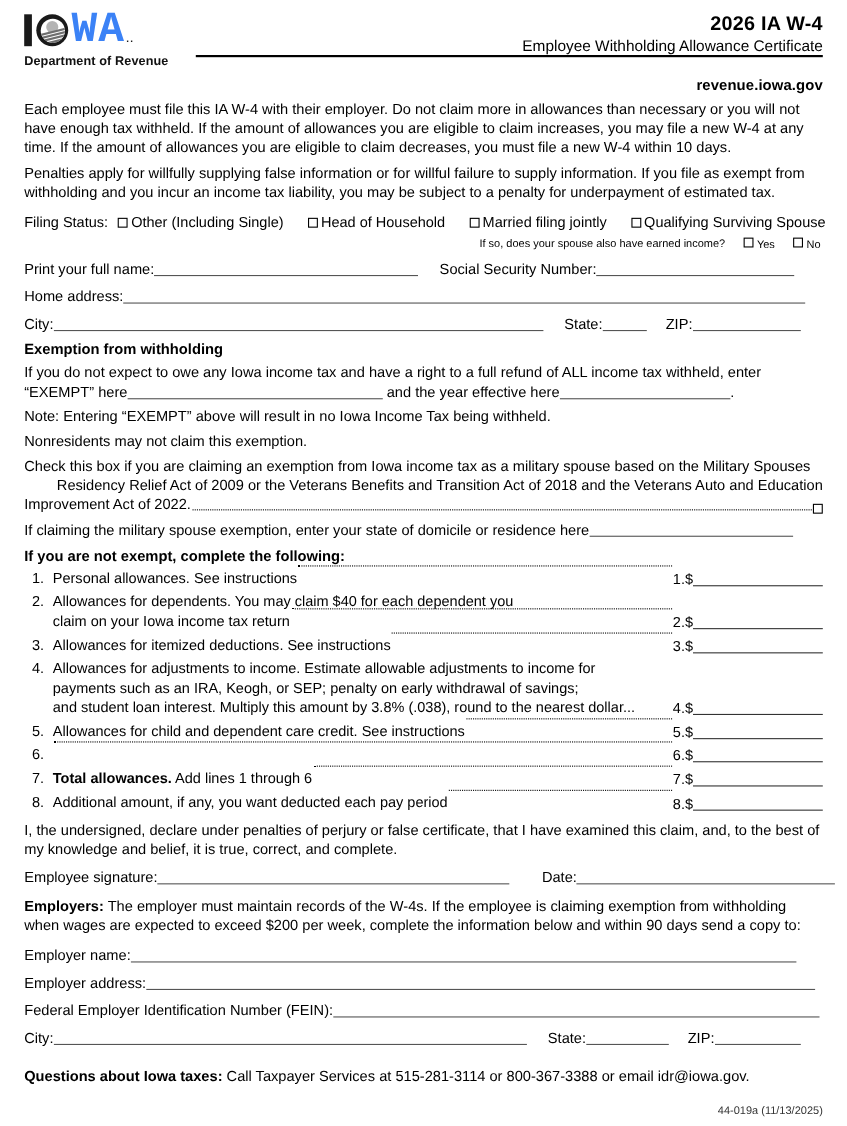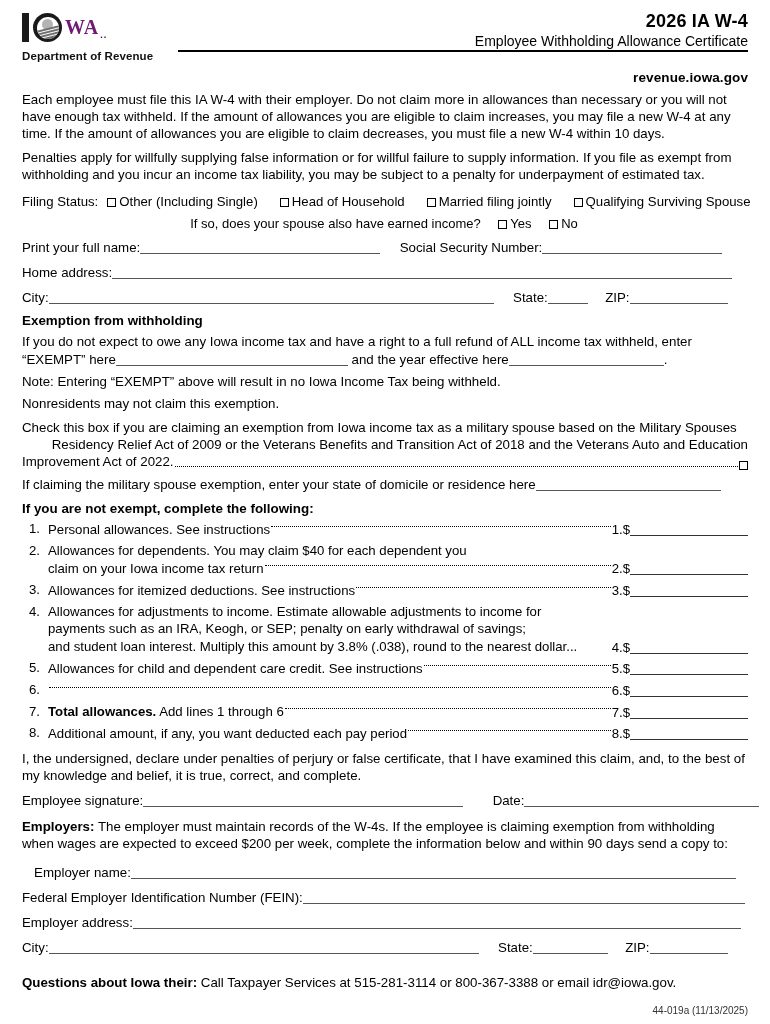--- a/index.html
+++ b/index.html
@@ -79,24 +79,24 @@
     transform: skewY(-14deg);
   }
   .logo-o .furrow {
     position: absolute;
     left: -2px;
     width: 26px; height: 1px;
     background: #ffffff;
     transform: skewY(-14deg);
   }
   .logo-wa {
-    font-family: Liberation Serif, serif;
-    font-weight: bold;
-    font-size: 20px;
-    color: #701a75;
+    font-family: Liberation Mono, monospace;
+    font-weight: bold;
+    font-size: 39px;
+    color: #3b82f6;
     line-height: 29px;
   }
   .logo-tm {
     font-size: 9px;
     font-weight: bold;
     color: #1a1a1a;
     align-self: flex-end;
     padding-bottom: 3px;
     padding-left: 1px;
   }
@@ -186,23 +186,23 @@
     font-size: 13.2px;
     margin-top: 11px;
     display: flex;
     align-items: baseline;
     white-space: nowrap;
   }
   .filing-row .lbl { margin-right: 9px; }
   .filing-opt { margin-right: 22px; }
   .filing-opt:last-child { margin-right: 4px; }
   .spouse-row {
-    font-size: 13px;
+    font-size: 10px;
     margin-top: 7px;
-    text-align: center;
+    text-align: right;
     padding-right: 2px;
     white-space: nowrap;
   }
   .spouse-row .yn { margin-left: 14px; }
 
   
   .items { margin-top: 4px; }
   .item {
     display: flex;
     font-size: 13.2px;
@@ -212,21 +212,21 @@
   .item-num {
     width: 26px;
     flex: 0 0 26px;
     text-align: right;
     padding-right: 8px;
     box-sizing: border-box;
   }
   .item-body { flex: 1 1 auto; min-width: 0; }
   .item-line {
     display: flex;
-    align-items: center;
+    align-items: flex-start;
     white-space: nowrap;
   }
   .item-text { flex: 0 0 auto; }
   .leader {
     flex: 1 1 auto;
     border-bottom: 1.4px dotted #000;
     margin: 0 1px 0 1px;
     height: 0;
     transform: translateY(-3px);
     min-width: 10px;
@@ -468,34 +468,34 @@
 
   <div class="para" style="margin-top:7px;">I, the undersigned, declare under penalties of perjury or false certificate, that I have examined this claim, and, to the best of my knowledge and belief, it is true, correct, and complete.</div>
   <div class="row">
     <span>Employee signature:</span><span class="fill" style="width:320px;"></span>
     <span style="display:inline-block;width:22px;"></span>
     <span>Date:</span><span class="fill" style="width:235px;"></span>
   </div>
 
   <div class="para" style="margin-top:9px;"><span class="b">Employers:</span><span> The employer must maintain records of the W-4s. If the employee is claiming exemption from withholding when wages are expected to exceed $200 per week, complete the information below and within 90 days send a copy to:</span></div>
 
-  <div class="row" style="margin-top:11px;text-align:center;">
+  <div class="row" style="margin-top:11px;">
     <span>Employer name:</span><span class="fill" style="width:605px;"></span>
   </div>
   <div class="row">
+    <span>Employer address:</span><span class="fill" style="width:608px;"></span>
+  </div>
+  <div class="row">
     <span>Federal Employer Identification Number (FEIN):</span><span class="fill" style="width:442px;"></span>
-  </div>
-  <div class="row">
-    <span>Employer address:</span><span class="fill" style="width:608px;"></span>
   </div>
   <div class="row">
     <span>City:</span><span class="fill" style="width:430px;"></span>
     <span style="display:inline-block;width:12px;"></span>
     <span>State:</span><span class="fill" style="width:75px;"></span>
     <span style="display:inline-block;width:10px;"></span>
     <span>ZIP:</span><span class="fill" style="width:78px;"></span>
   </div>
 
-  <div class="para" style="margin-top:18px;"><span class="b">Questions about Iowa their:</span><span> Call Taxpayer Services at 515-281-3114 or 800-367-3388 or email idr@iowa.gov.</span></div>
+  <div class="para" style="margin-top:18px;"><span class="b">Questions about Iowa taxes:</span><span> Call Taxpayer Services at 515-281-3114 or 800-367-3388 or email idr@iowa.gov.</span></div>
 
   <div class="footer-id">44-019a (11/13/2025)</div>
 
 </div>
 
 </body></html>

